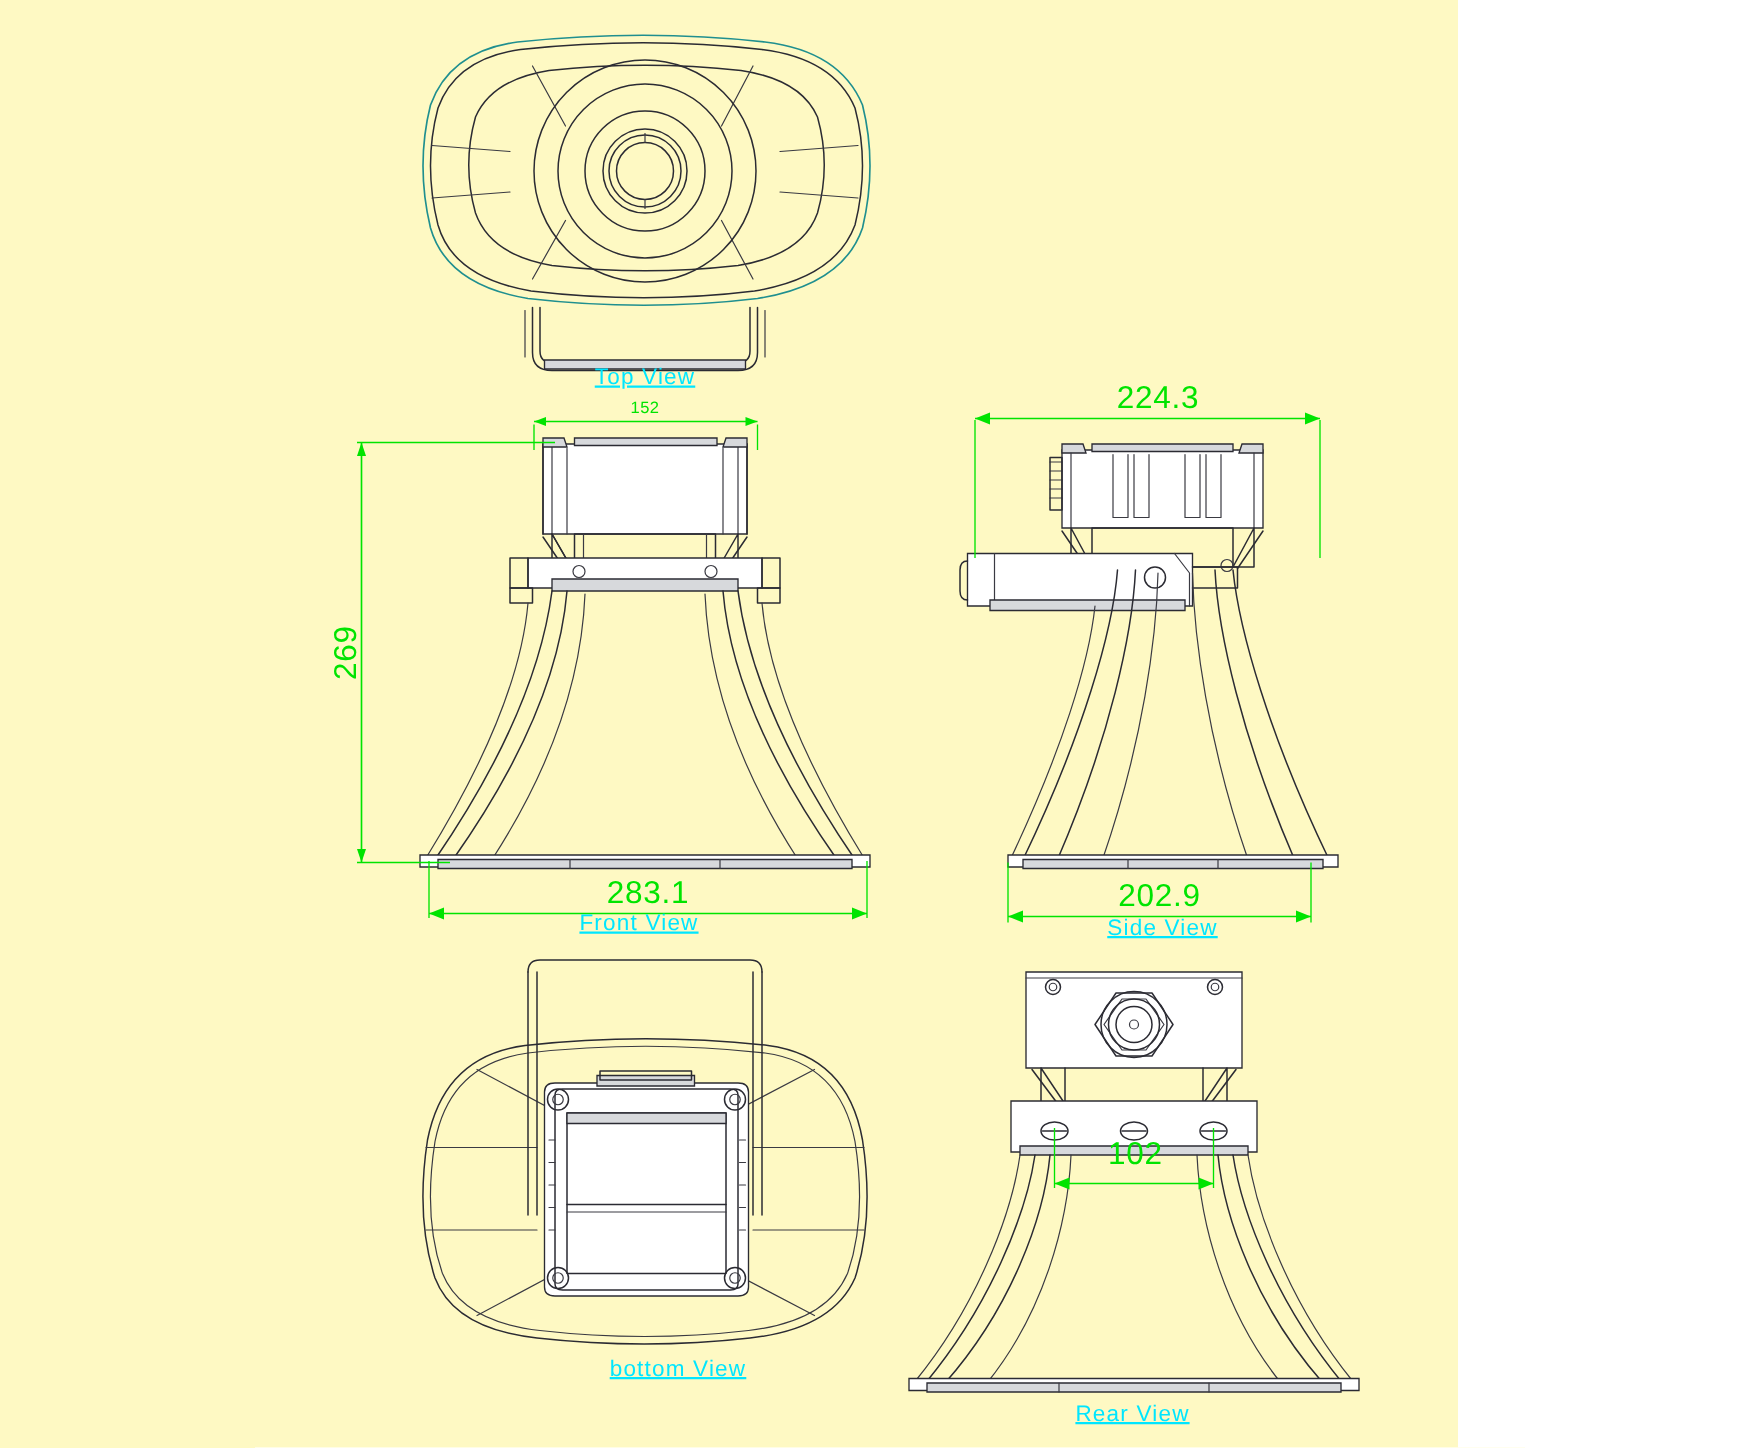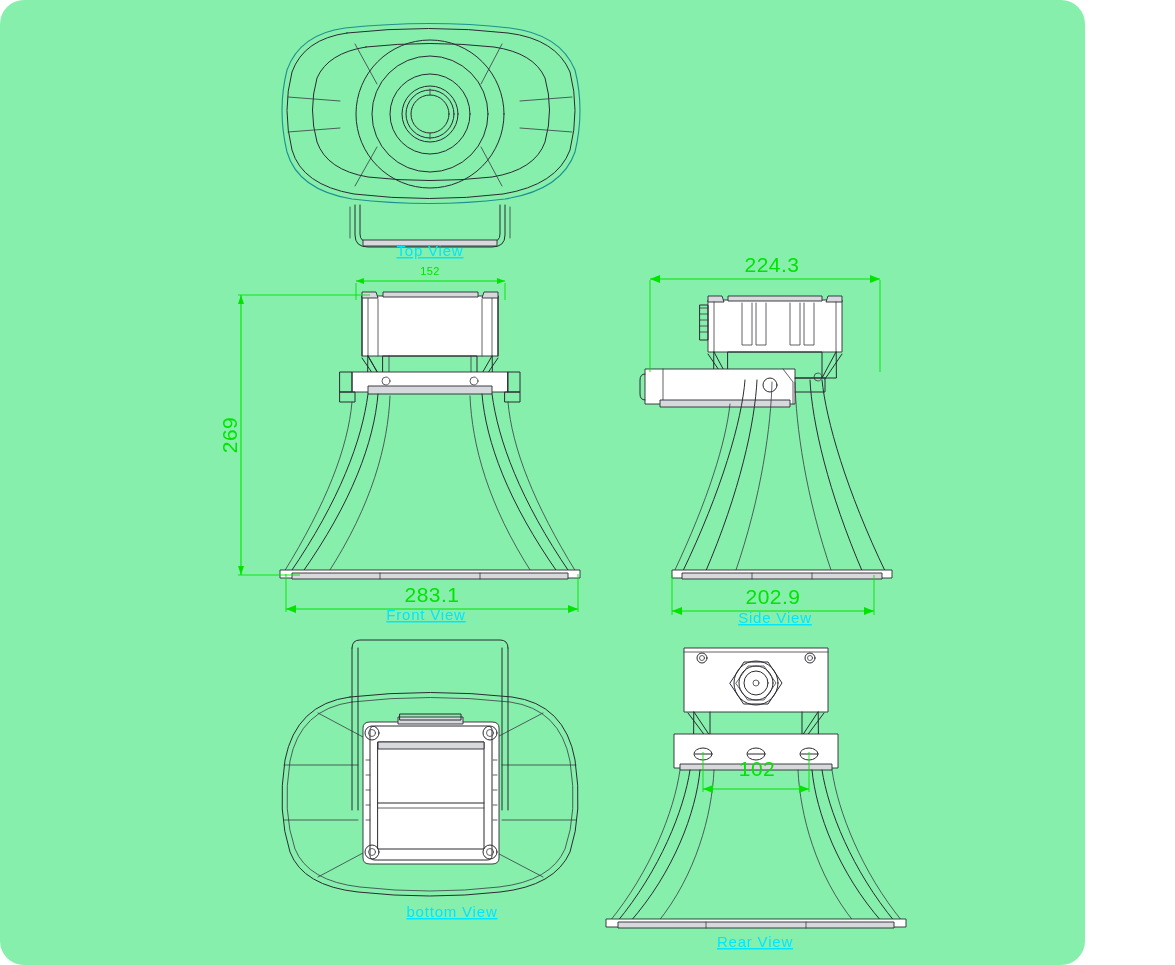--- a/index.html
+++ b/index.html
@@ -9,24 +9,23 @@
     background: #ffffff;
   }
   body {
     width: 1175px;
     height: 965px;
     overflow: hidden;
     font-family: "Liberation Sans", sans-serif;
   }
   #sheet {
     position: relative;
-    width: 1085px;
+    width: 972px;
     height: 965px;
-    background: #86efac;
-    border-radius: 24px;
+    background: #fef9c3;
   }
   #sheet svg {
     position: absolute;
     top: 0;
     left: 0;
     width: 1175px;
     height: 965px;
   }
   .part-line {
     fill: none;

